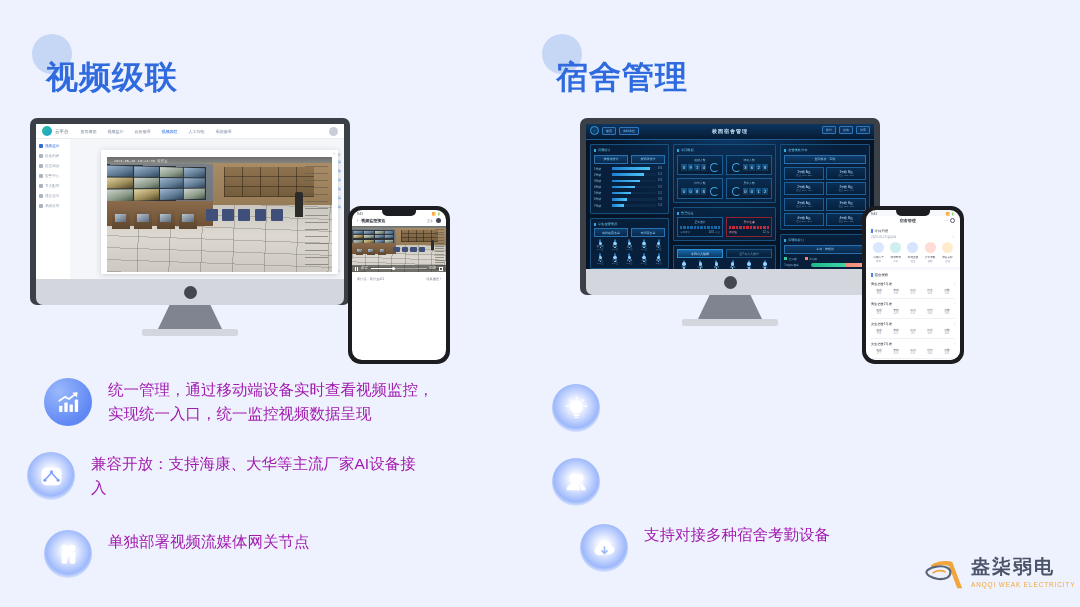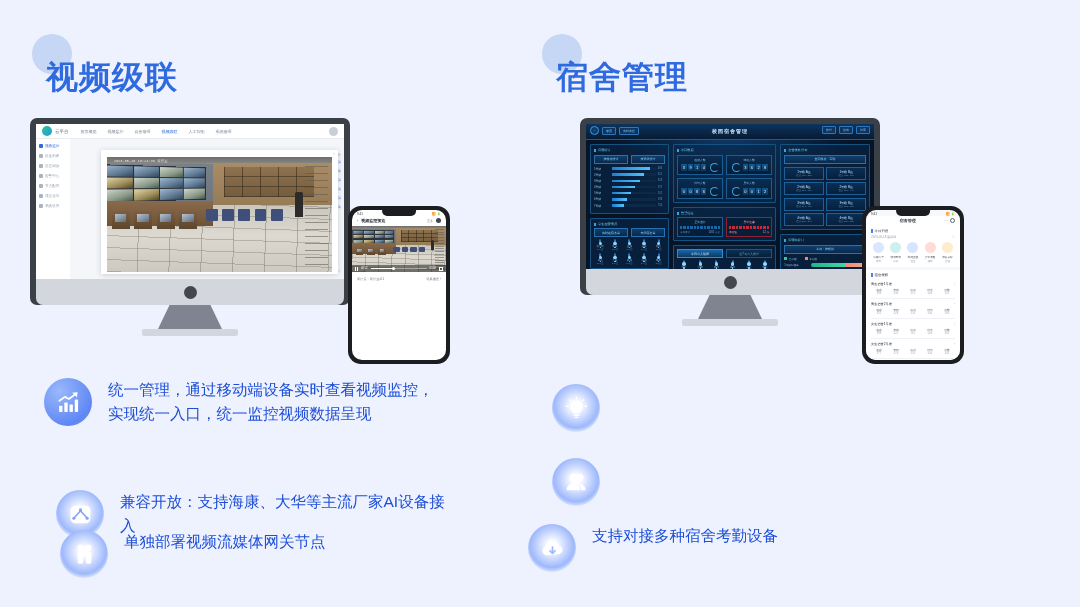--- a/index.html
+++ b/index.html
@@ -262,29 +262,29 @@
   .feat .ico {
     width: 48px; height: 48px; border-radius: 50%; flex: 0 0 48px;
     background: radial-gradient(circle at 32% 28%, #9ab8fb, #5f87f4 72%, #6d91f6);
     display: flex; align-items: center; justify-content: center;
     position: relative;
   }
   .feat .ico.soft {
     background: radial-gradient(circle at 50% 45%, #ffffff 12%, #cfdcff 36%, #9db8fb 62%, rgba(180,202,252,0) 78%);
   }
   .feat .ico svg { width: 25px; height: 25px; display: block; }
-  .feat .tx { font-size: 15.5px; line-height: 1.58; color: #1d4ed8; max-width: 330px; }
+  .feat .tx { font-size: 15.5px; line-height: 1.58; color: #a21caf; max-width: 330px; }
   .feat.wide .tx { max-width: 400px; }
 
   .f-l1 { left: 44px; top: 378px; }
-  .f-l2 { left: 56px; top: 452px; margin-top: 38px; }
-  .f-l3 { left: 60px; top: 530px; }
+  .f-l2 { left: 27px; top: 452px; }
+  .f-l3 { left: 44px; top: 530px; }
   .f-r1 { left: 552px; top: 384px; }
   .f-r2 { left: 552px; top: 458px; }
-  .f-r3 { left: 528px; top: 524px; }
+  .f-r3 { left: 580px; top: 524px; font-family: Liberation Mono, monospace; }
 
   
   .logo { position: absolute; left: 924px; top: 552px; display: flex; align-items: center; gap: 7px; }
   .logo .mark { width: 40px; height: 38px; }
   .logo .words .cn { font-size: 19px; font-weight: bold; color: #4a5368; letter-spacing: 2px; }
   .logo .words .en { font-size: 6.4px; color: #f0a63c; letter-spacing: .9px; margin-top: 1px; }
 </style>
 </head>
 <body>
 
@@ -1070,14 +1070,25 @@
     <div class="ico soft">
       <svg viewBox="0 0 24 24" fill="#ffffff" aria-hidden="true">
         <path d="M7 18.4c-2.6 0-4.6-1.9-4.6-4.3 0-2.1 1.6-3.9 3.7-4.2.5-2.9 3.1-5 6.2-5 3 0 5.5 2 6.1 4.7 2 .3 3.2 1.8 3.2 3.7 0 2.3-1.9 4.1-4.4 4.1z"></path>
         <path d="M12 10.6v5.6" stroke="#9db8fb" stroke-width="1.6" stroke-linecap="round" fill="none"></path>
         <path d="M9.6 14.2 L12 16.6 L14.4 14.2" stroke="#9db8fb" stroke-width="1.6" fill="none" stroke-linecap="round" stroke-linejoin="round"></path>
       </svg>
     </div>
     <div class="tx">支持对接多种宿舍考勤设备</div>
   </div>
 
+  <div class="logo">
+    <svg class="mark" viewBox="0 0 48 46">
+      <path d="M8 16 C16 10, 28 10, 34 12 L46 44 L40 44 L30 17 C24 15, 16 15, 10 19 Z" fill="#f0a63c"></path>
+      <path d="M4 22 C10 17, 22 16, 28 19 C33 21, 33 28, 28 31 C22 34, 12 33, 6 29 C2 26, 2 24, 4 22 Z" fill="none" stroke="#5b6478" stroke-width="2.6" stroke-linejoin="round"></path>
+      <path d="M11 25 C15 22, 22 22, 25 24" fill="none" stroke="#f0a63c" stroke-width="2.2" stroke-linecap="round"></path>
+    </svg>
+    <div class="words">
+      <div class="cn">盎柒弱电</div>
+      <div class="en">ANQQI WEAK ELECTRICITY</div>
+    </div>
+  </div>
 
 </div>
 
 </body></html>

